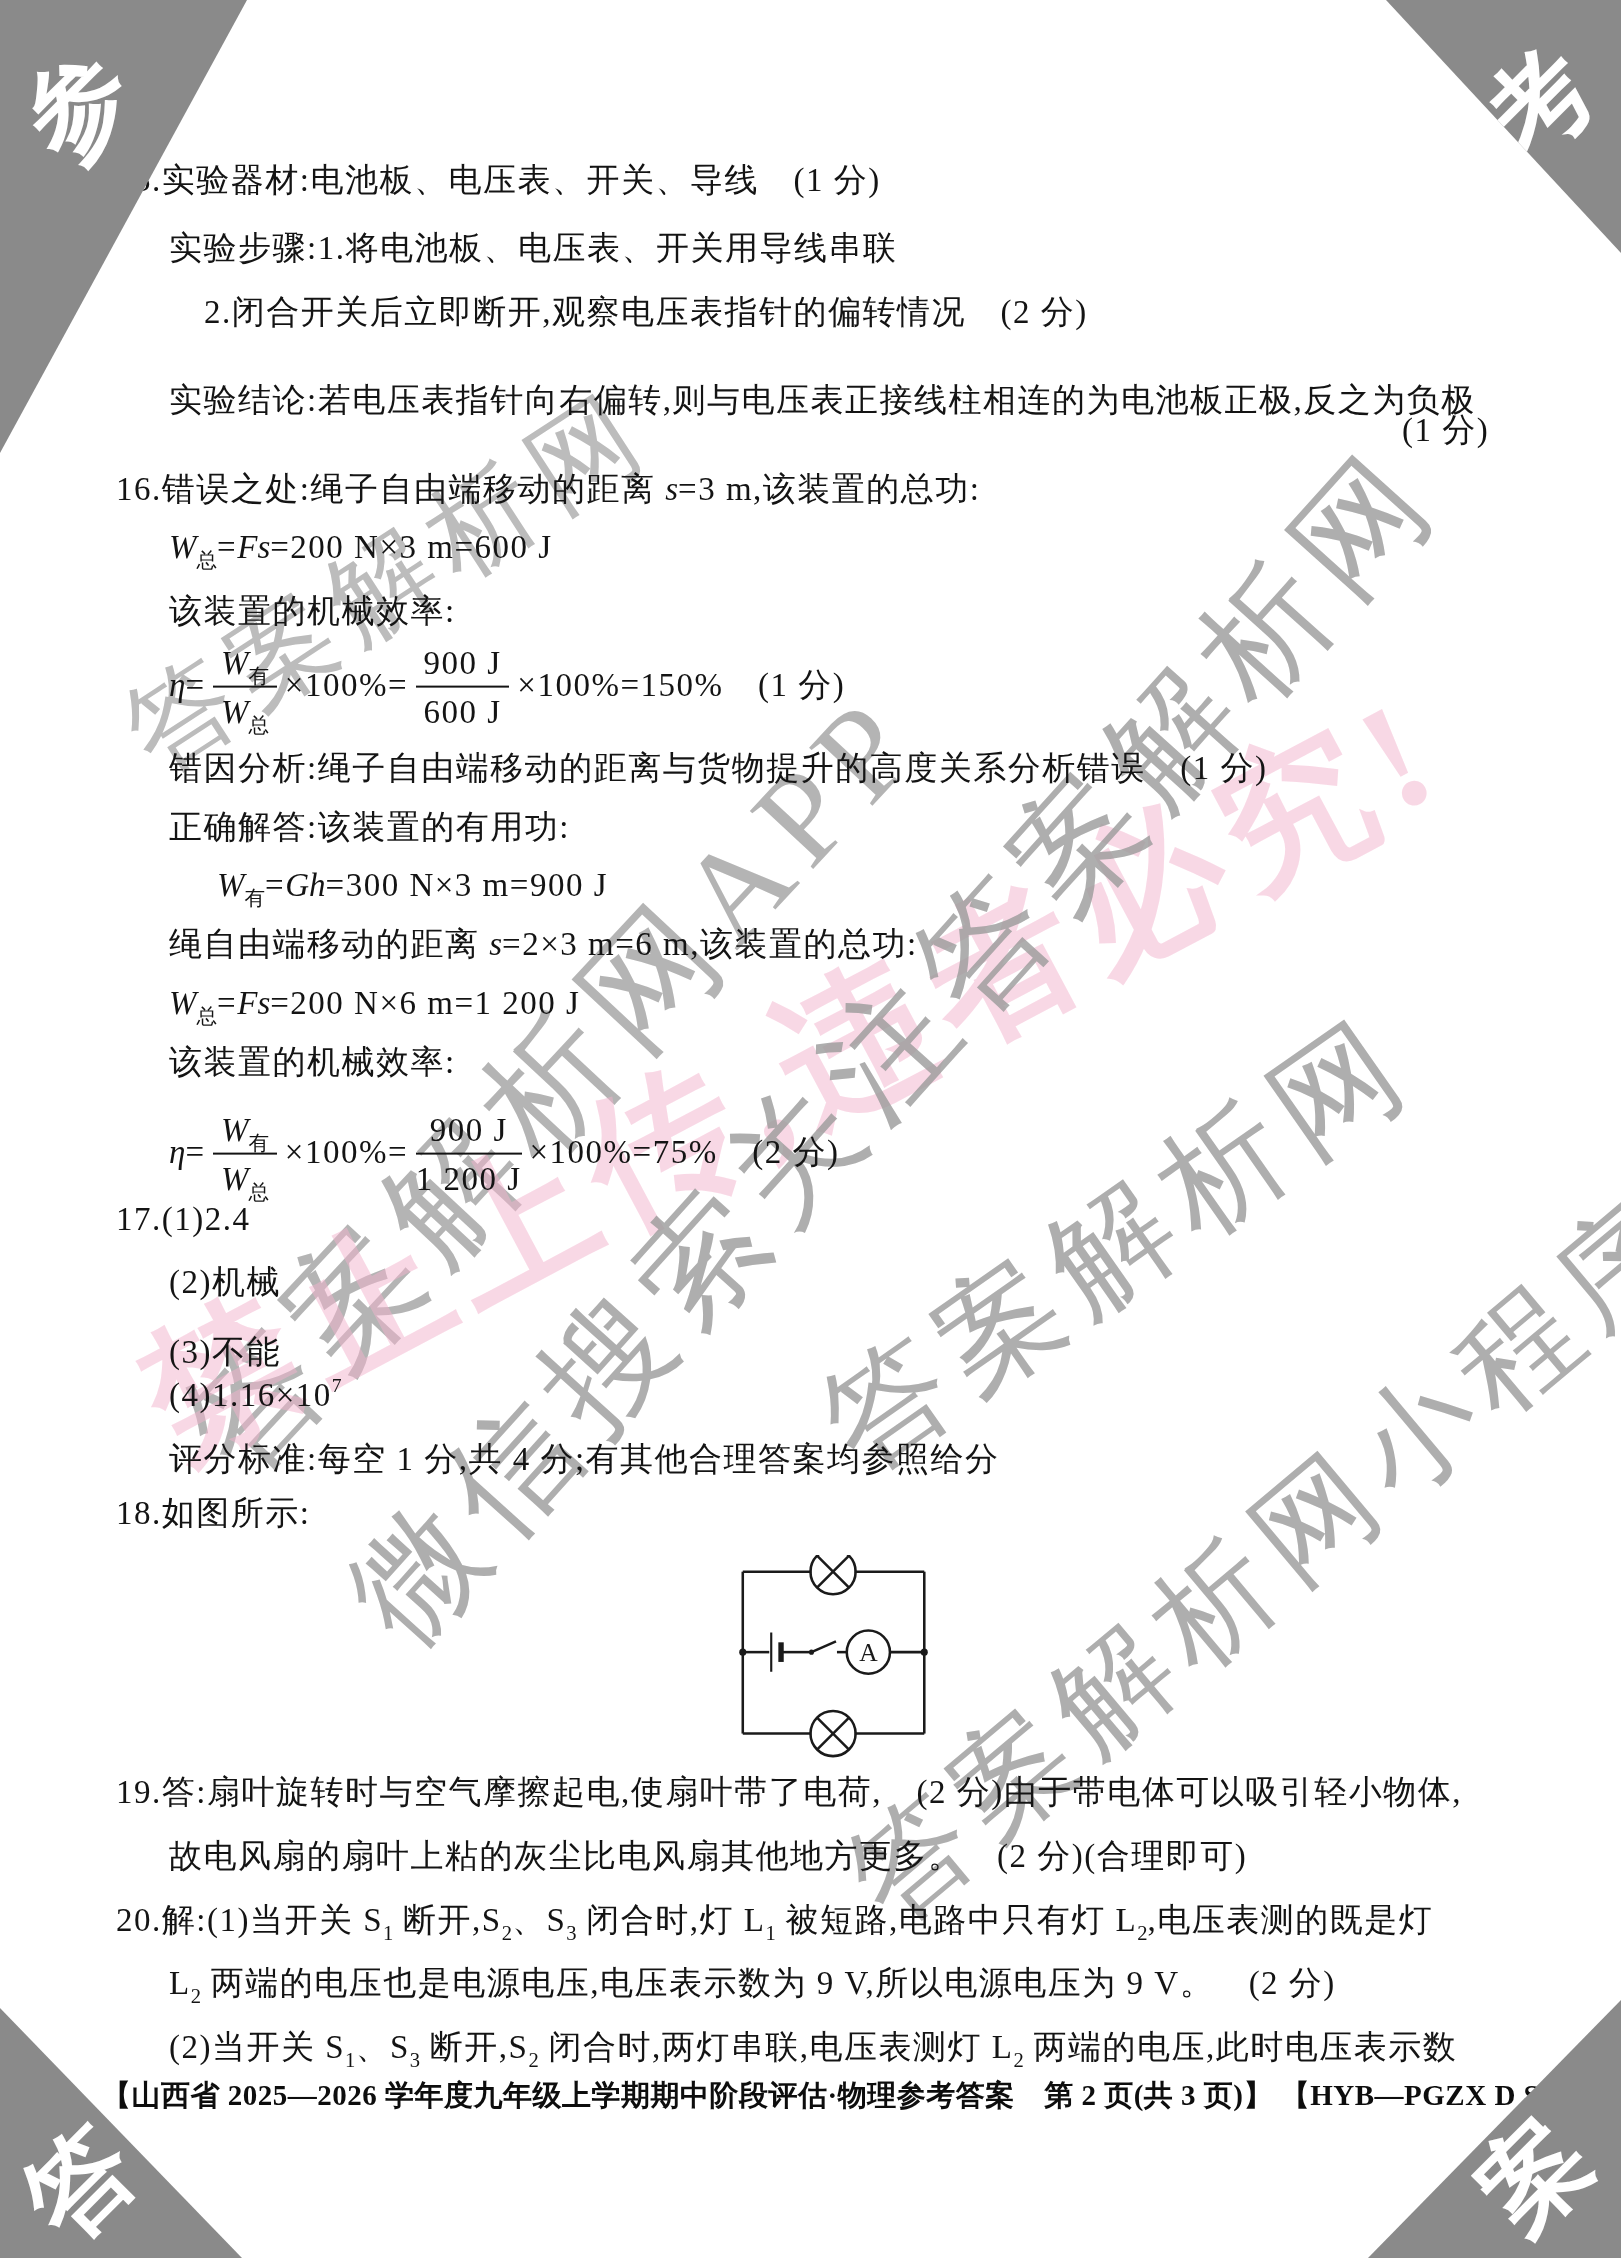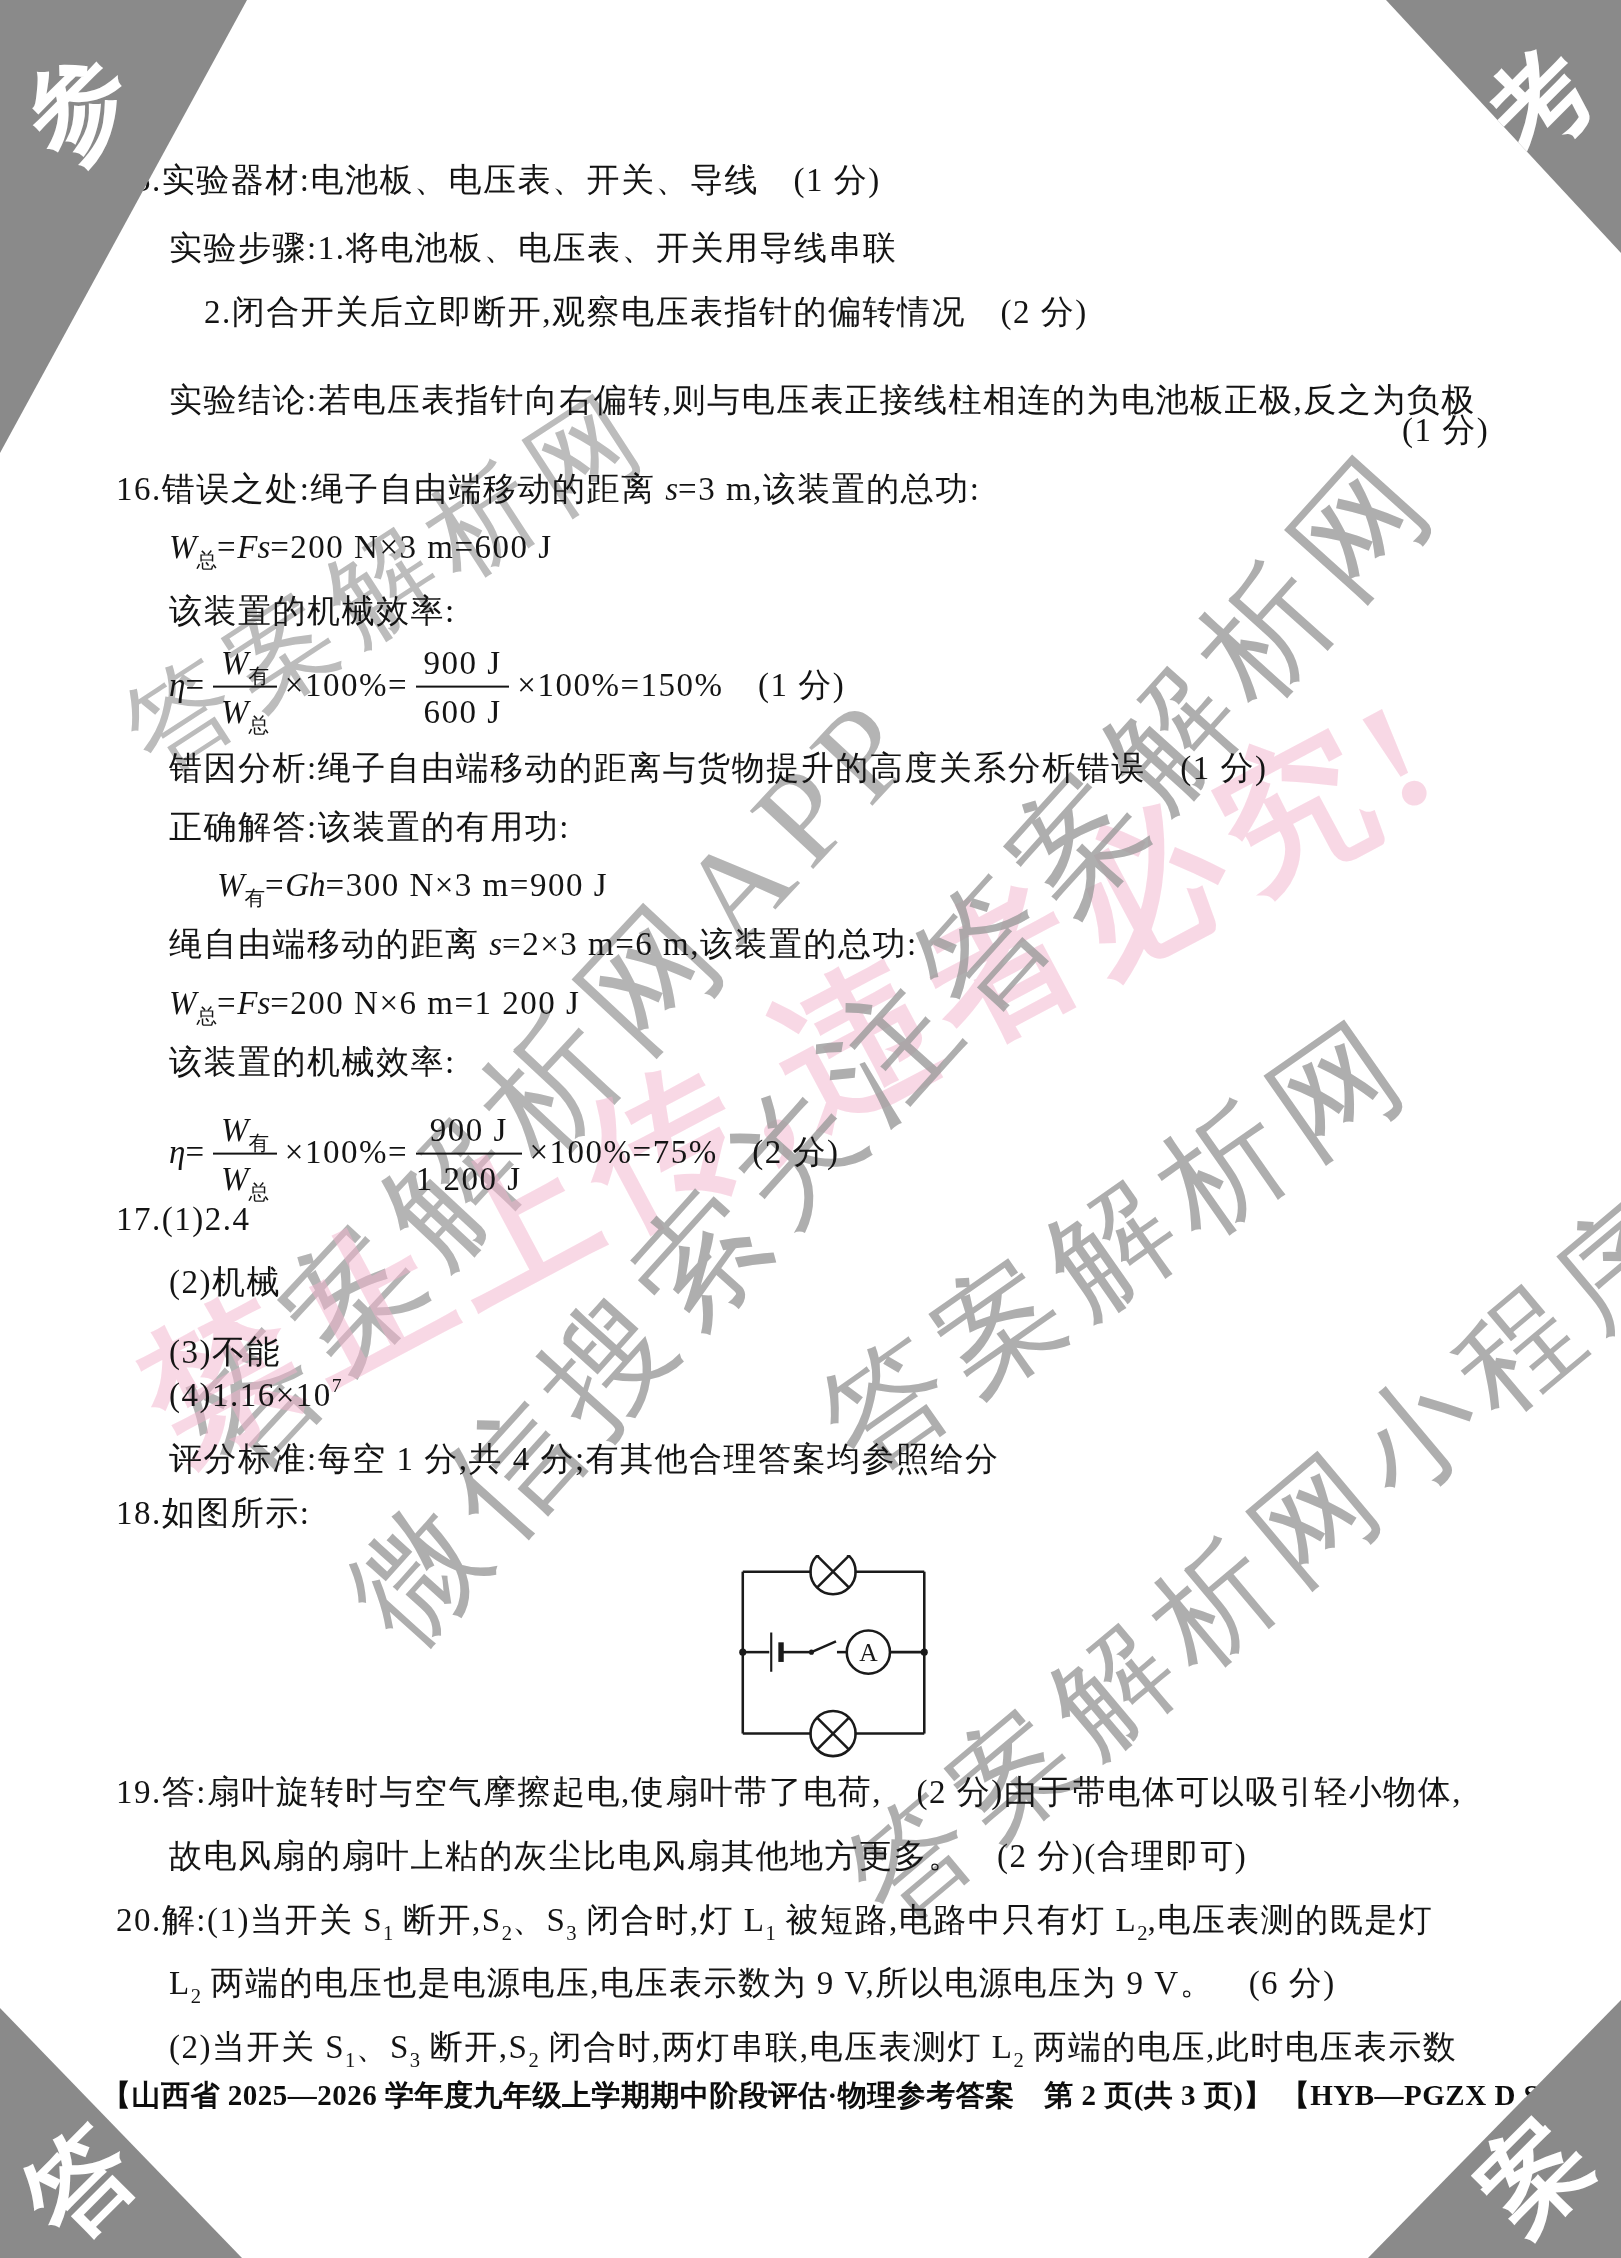--- a/index.html
+++ b/index.html
@@ -72,21 +72,21 @@
         </span><span>×100%=75%　(2 分)</span></div>
       <div class="ln" style="left: 116px; top: 1199px;"><span>17.(1)2.4</span></div>
       <div class="ln" style="left: 169px; top: 1262px;"><span>(2)机械</span></div>
       <div class="ln" style="left: 169px; top: 1316px; margin-top: 16px;"><span>(3)不能</span></div>
       <div class="ln" style="left: 169px; top: 1375px;"><span>(4)1.16×10</span><sup>7</sup></div>
       <div class="ln" style="left: 169px; top: 1439px;"><span>评分标准:每空 1 分,共 4 分;有其他合理答案均参照给分</span></div>
       <div class="ln" style="left: 116px; top: 1493px;"><span>18.如图所示:</span></div>
       <div class="ln" style="left: 116px; top: 1772px;"><span>19.答:扇叶旋转时与空气摩擦起电,使扇叶带了电荷,　(2 分)由于带电体可以吸引轻小物体,</span></div>
       <div class="ln" style="left: 169px; top: 1836px;"><span>故电风扇的扇叶上粘的灰尘比电风扇其他地方更多。　(2 分)(合理即可)</span></div>
       <div class="ln" style="left: 116px; top: 1900px;"><span>20.解:(1)当开关 S</span><sub>1</sub><span> 断开,S</span><sub>2</sub><span>、S</span><sub>3</sub><span> 闭合时,灯 L</span><sub>1</sub><span> 被短路,电路中只有灯 L</span><sub>2</sub><span>,电压表测的既是灯</span></div>
-      <div class="ln" style="left: 169px; top: 1963px;"><span>L</span><sub>2</sub><span> 两端的电压也是电源电压,电压表示数为 9 V,所以电源电压为 9 V。　(6 分)</span></div>
+      <div class="ln" style="left: 169px; top: 1963px;"><span>L</span><sub>2</sub><span> 两端的电压也是电源电压,电压表示数为 9 V,所以电源电压为 9 V。　(2 分)</span></div>
       <div class="ln" style="left: 169px; top: 2027px;"><span>(2)当开关 S</span><sub>1</sub><span>、S</span><sub>3</sub><span> 断开,S</span><sub>2</sub><span> 闭合时,两灯串联,电压表测灯 L</span><sub>2</sub><span> 两端的电压,此时电压表示数</span></div>
     </div>
 
   <svg id="circuit" width="216" height="208" viewBox="0 0 220 212">
 
     <g stroke="#1a1a1a" stroke-width="2.6" fill="none">
       <line x1="16" y1="17" x2="86" y2="17"></line>
         <line x1="130" y1="17" x2="201" y2="17"></line>
       <line x1="16" y1="182" x2="86" y2="182"></line>
         <line x1="130" y1="182" x2="201" y2="182"></line>

